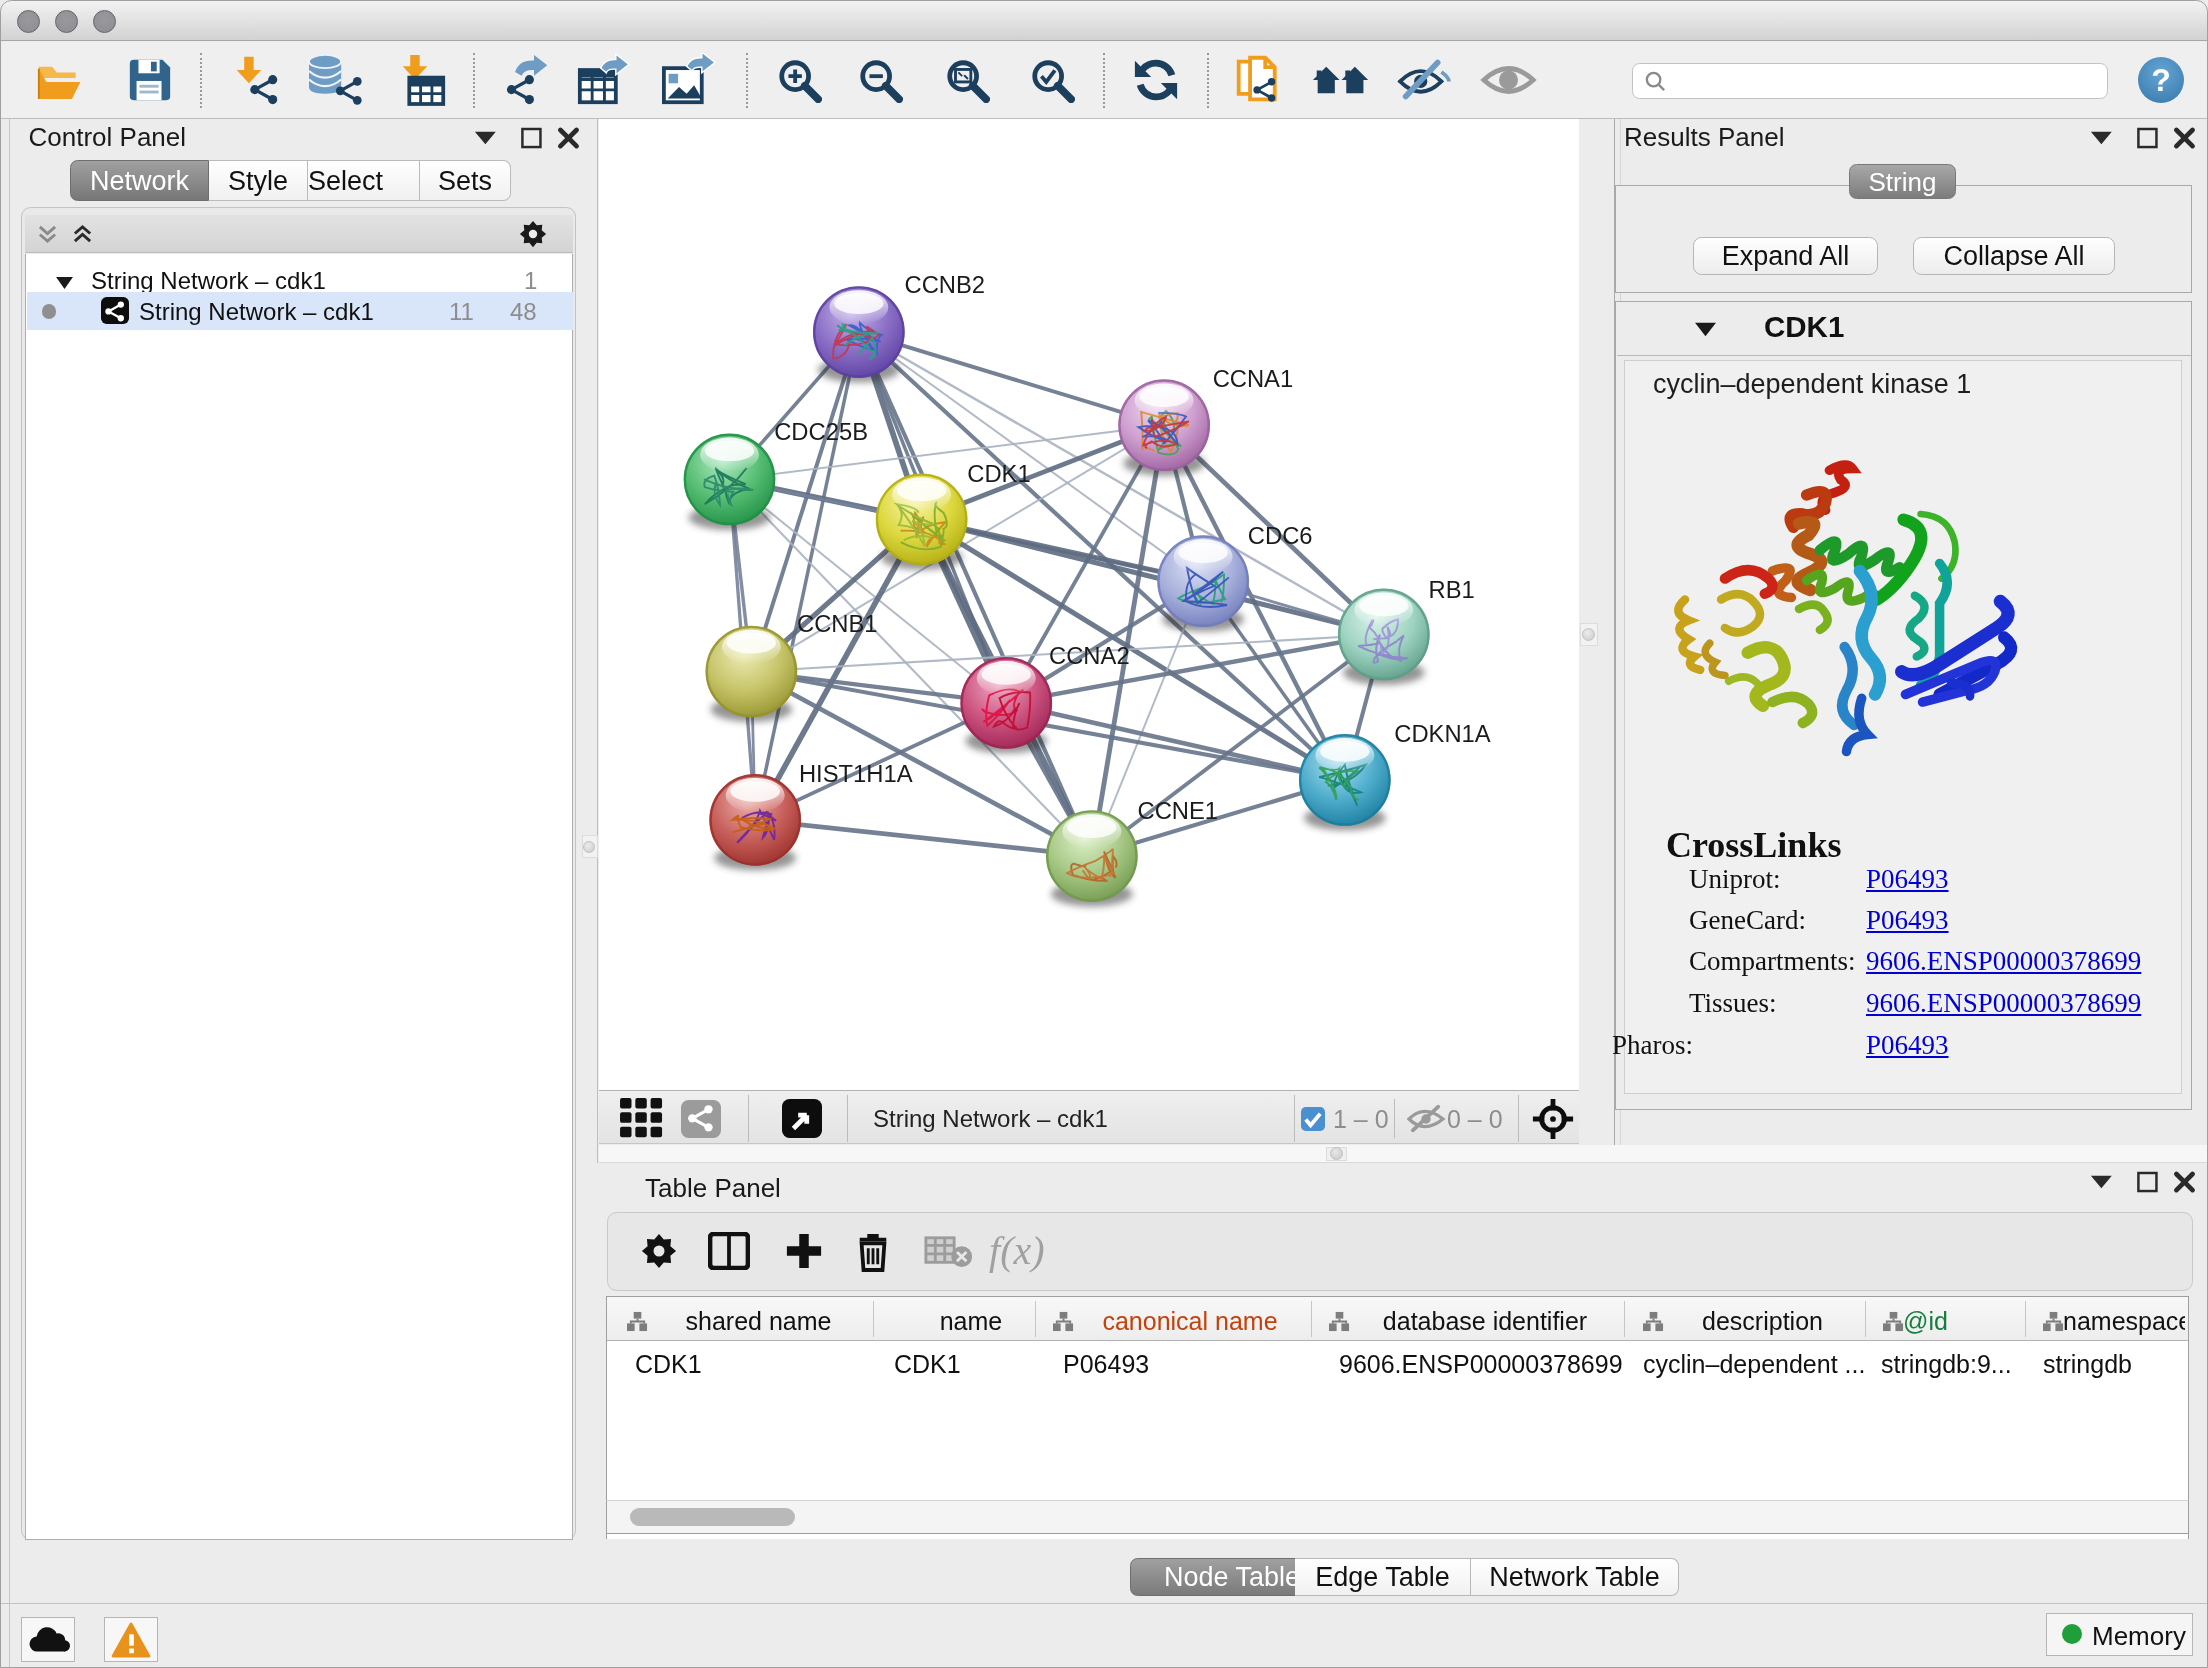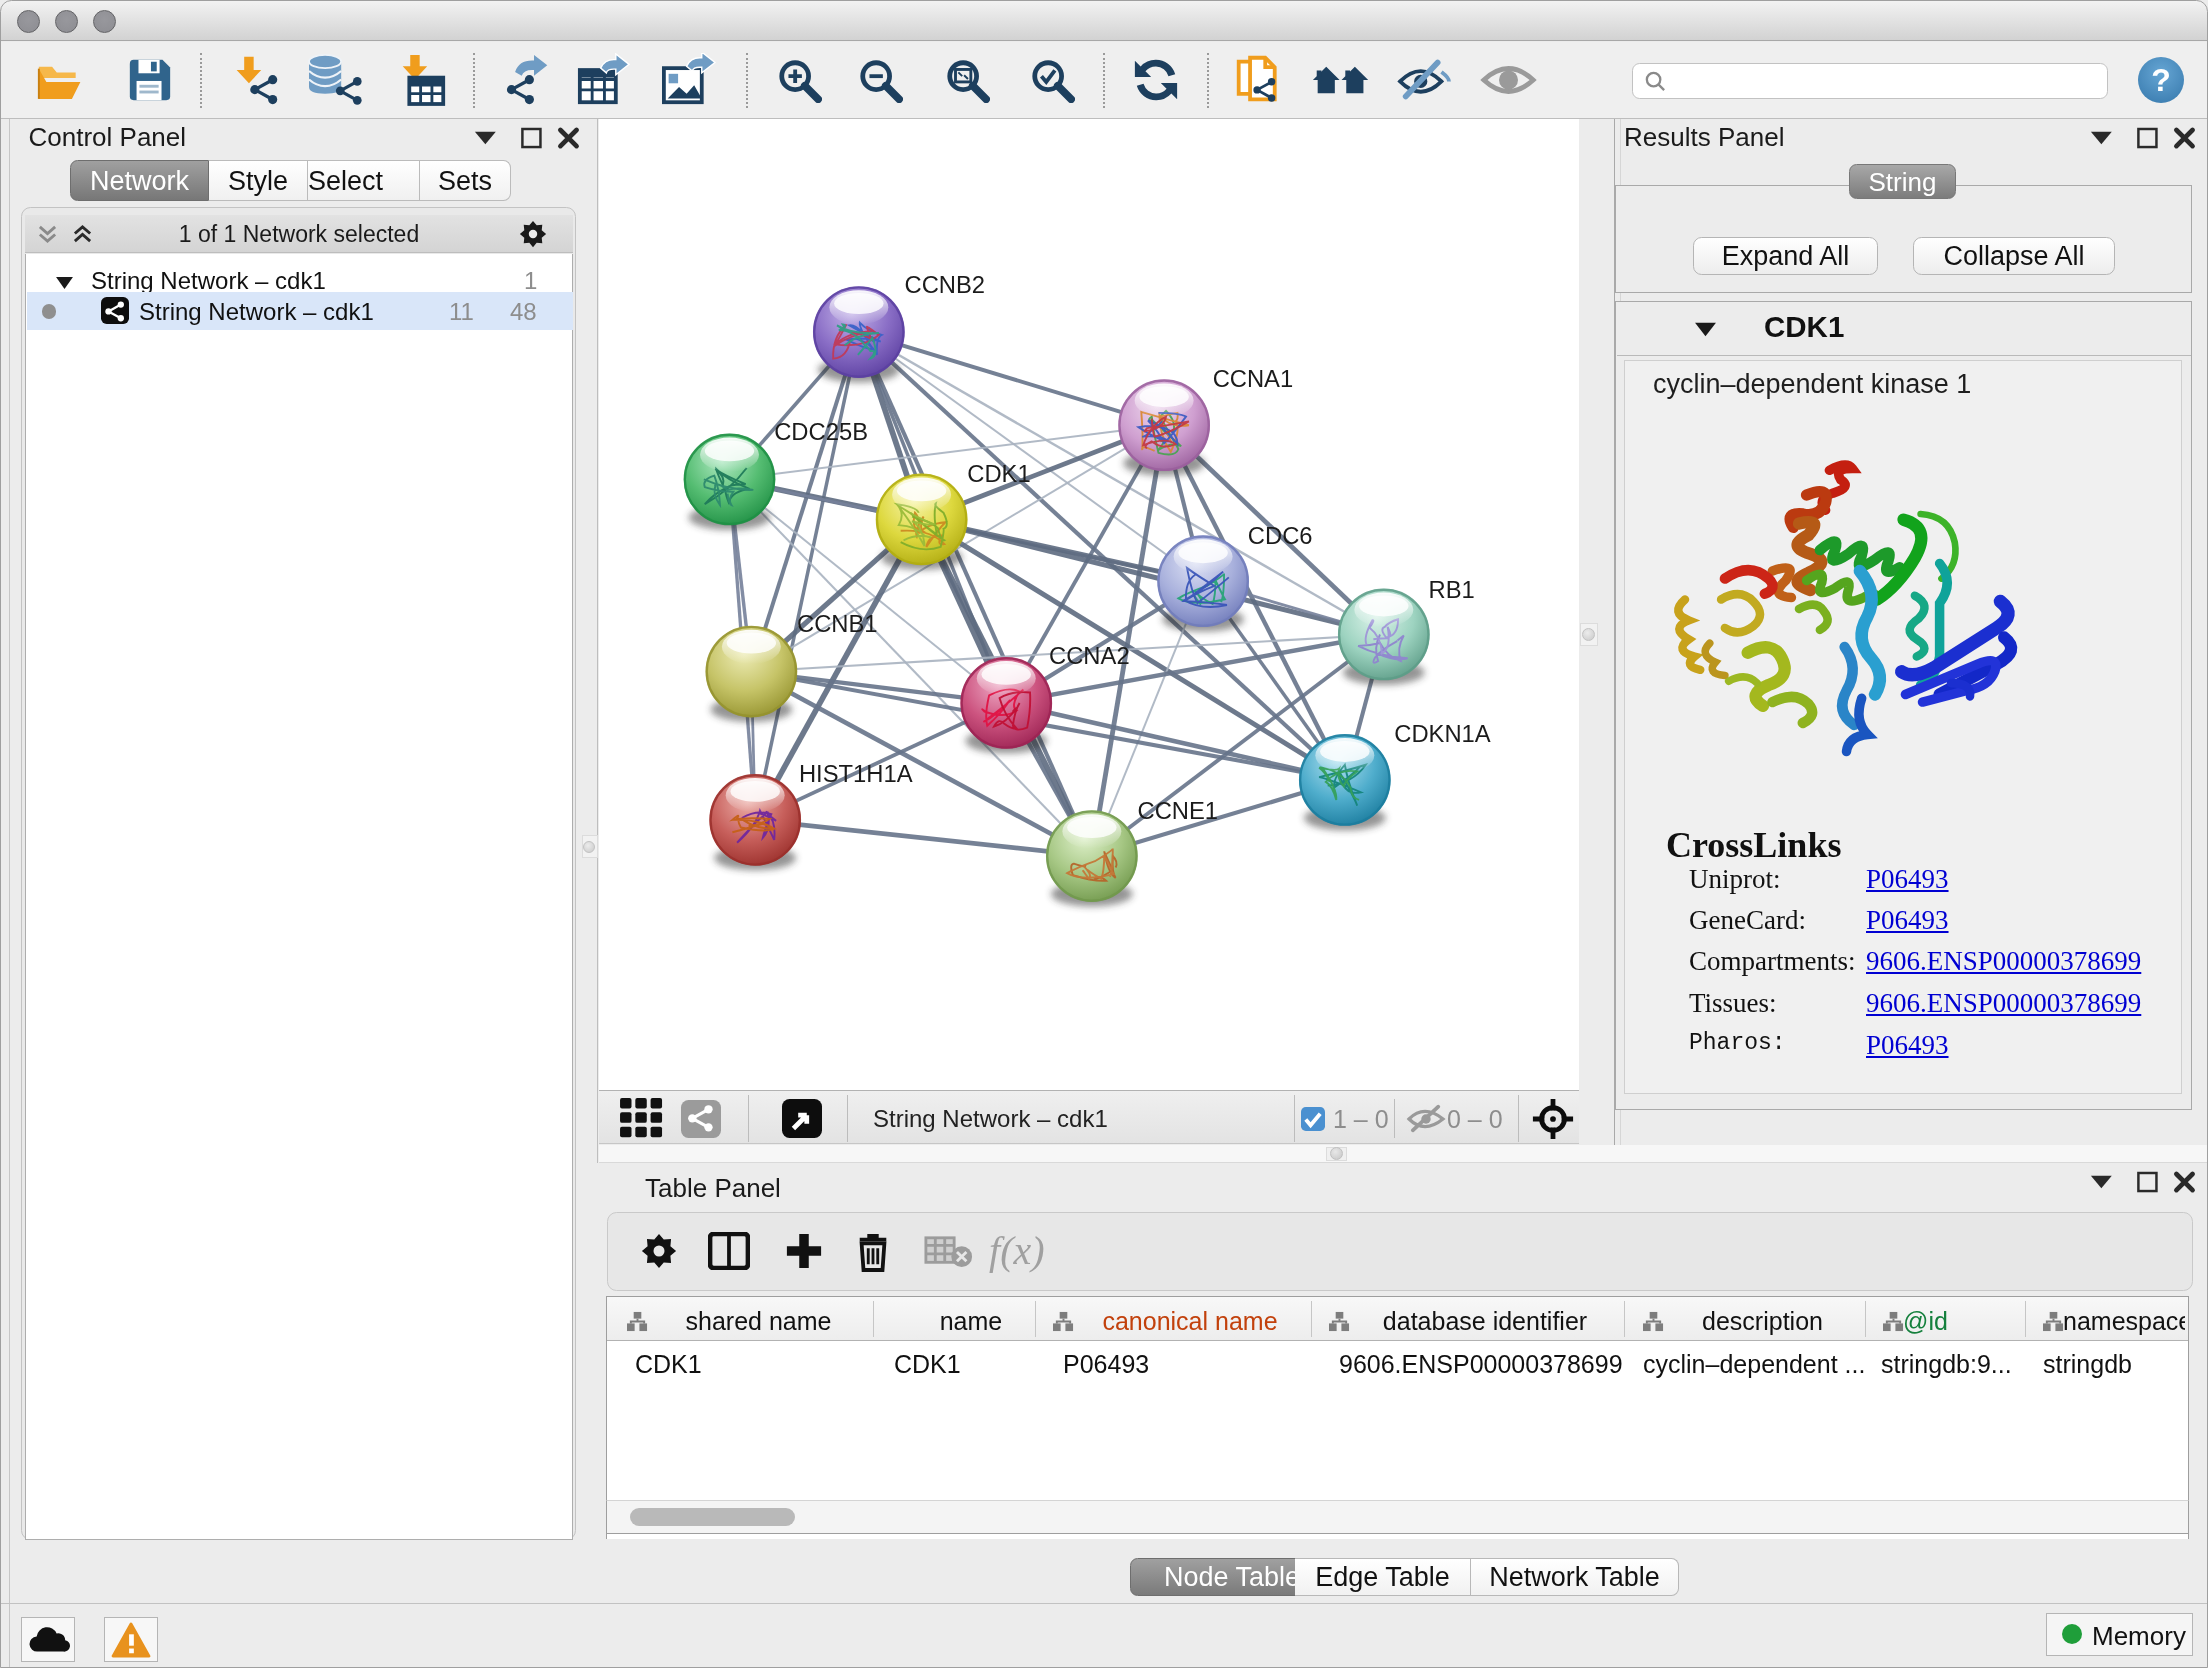--- a/index.html
+++ b/index.html
@@ -415,21 +415,20 @@
 <div class="abs" style="left:308px;top:160px;width:112px;height:41px;background:linear-gradient(#fff,#f0f0f0);color:#111;border:1px solid #bbb;border-left:none;font-size:27px;text-align:left;line-height:40px">Select</div>
 <div class="abs" style="left:420px;top:160px;width:91px;height:41px;background:linear-gradient(#fff,#f0f0f0);color:#111;border:1px solid #bbb;border-left:none;border-radius:0 7.6px 7.6px 0;font-size:27px;text-align:center;line-height:40px">Sets</div>
 <div class="abs" style="left:21px;top:207px;width:555px;height:1333px;background:#e9e9e9;border:1px solid #c3c3c3;border-radius:9.5px"></div>
 <div class="abs" style="left:25px;top:215px;width:548px;height:38px;background:linear-gradient(#e2e2e2,#d4d4d4);border-bottom:1px solid #bdbdbd">
     <svg width="23" height="21" style="position:absolute;left:11.4px;top:8.6px" viewBox="0 0 24 22">
       <path d="M4 3 l8 7 8-7 M4 11 l8 7 8-7" stroke="#8a8a8a" stroke-width="3" fill="none"></path>
     </svg>
     <svg width="23" height="21" style="position:absolute;left:46px;top:8.6px" viewBox="0 0 24 22">
       <path d="M4 10 l8-7 8 7 M4 18 l8-7 8 7" stroke="#2a2a2a" stroke-width="3" fill="none"></path>
     </svg>
-    <div class="abs" style="left:0;top:5.7px;width:548px;text-align:center;font-size:23px;color:#1a1a1a">1 of 1 Network selected</div>
     <svg width="30" height="30" style="position:absolute;left:493px;top:3.8px" viewBox="0 0 32 32">
       <path d="M30.0 16.0 L25.3 19.9 L25.9 25.9 L19.9 25.3 L16.0 30.0 L12.1 25.3 L6.1 25.9 L6.7 19.9 L2.0 16.0 L6.7 12.1 L6.1 6.1 L12.1 6.7 L16.0 2.0 L19.9 6.7 L25.9 6.1 L25.3 12.1 Z" fill="#1a1a1a"></path>
       <circle cx="16" cy="16" r="4.5" fill="#ececec"></circle>
     </svg>
   </div>
 <div class="abs" style="left:25px;top:254px;width:548px;height:1286px;background:#fff;border:1px solid #adadad;border-top:none">
     <svg width="19" height="15" style="position:absolute;left:28.5px;top:21px" viewBox="0 0 20 16">
       <path d="M1 2 h18 l-9 13 z" fill="#1a1a1a"></path>
     </svg>
     <div class="abs" style="left:65px;top:13.3px;font-size:24px;color:#111">String Network – cdk1</div>
@@ -501,21 +500,21 @@
   </svg>
 <div class="abs" style="left:1666px;top:824px;font-family:'Liberation Serif',serif;font-size:36px;font-weight:700;color:#111">CrossLinks</div>
 <div class="abs" style="left:1689px;top:864px;font-family:'Liberation Serif',serif;font-size:27px;color:#111">Uniprot:</div>
 <div class="abs" style="left:1866px;top:864px;font-family:'Liberation Serif',serif;font-size:27px;color:#0000d2;text-decoration:underline">P06493</div>
 <div class="abs" style="left:1689px;top:905px;font-family:'Liberation Serif',serif;font-size:27px;color:#111">GeneCard:</div>
 <div class="abs" style="left:1866px;top:905px;font-family:'Liberation Serif',serif;font-size:27px;color:#0000d2;text-decoration:underline">P06493</div>
 <div class="abs" style="left:1689px;top:946px;font-family:'Liberation Serif',serif;font-size:27px;color:#111">Compartments:</div>
 <div class="abs" style="left:1866px;top:946px;font-family:'Liberation Serif',serif;font-size:27px;color:#0000d2;text-decoration:underline">9606.ENSP00000378699</div>
 <div class="abs" style="left:1689px;top:988px;font-family:'Liberation Serif',serif;font-size:27px;color:#111">Tissues:</div>
 <div class="abs" style="left:1866px;top:988px;font-family:'Liberation Serif',serif;font-size:27px;color:#0000d2;text-decoration:underline">9606.ENSP00000378699</div>
-<div class="abs" style="left:1689px;top:1030px;font-family:Liberation Mono, monospace;font-size:23px;color:#111">Pharos:</div>
+<div class="abs" style="left:1612px;top:1030px;font-family:Liberation Serif, serif;font-size:27px;color:#111">Pharos:</div>
 <div class="abs" style="left:1866px;top:1030px;font-family:'Liberation Serif',serif;font-size:27px;color:#0000d2;text-decoration:underline">P06493</div>
 <div class="abs" style="left:645px;top:1173px;font-size:26px;color:#1a1a1a">Table Panel</div>
 <svg width="114" height="25" style="position:absolute;left:2089px;top:1170px" viewBox="0 0 120 26">
     <path d="M2 6 h22 l-11 13 z" fill="#2a2a2a"></path>
     <rect x="52" y="3" width="19" height="19" fill="none" stroke="#2a2a2a" stroke-width="2.6"></rect>
     <path d="M92 4 l17 17 M109 4 l-17 17" stroke="#2a2a2a" stroke-width="5" stroke-linecap="round"></path>
   </svg>
 <div class="abs" style="left:607px;top:1212px;width:1586px;height:79px;background:#e7e7e7;border:1px solid #c9c9c9;border-radius:9.5px"></div>
 <svg width="38" height="38" style="position:absolute;left:640px;top:1232px" viewBox="0 0 40 40">
     <path d="M38.0 20.0 L32.0 25.0 L32.7 32.7 L25.0 32.0 L20.0 38.0 L15.0 32.0 L7.3 32.7 L8.0 25.0 L2.0 20.0 L8.0 15.0 L7.3 7.3 L15.0 8.0 L20.0 2.0 L25.0 8.0 L32.7 7.3 L32.0 15.0 Z" fill="#111"></path>

